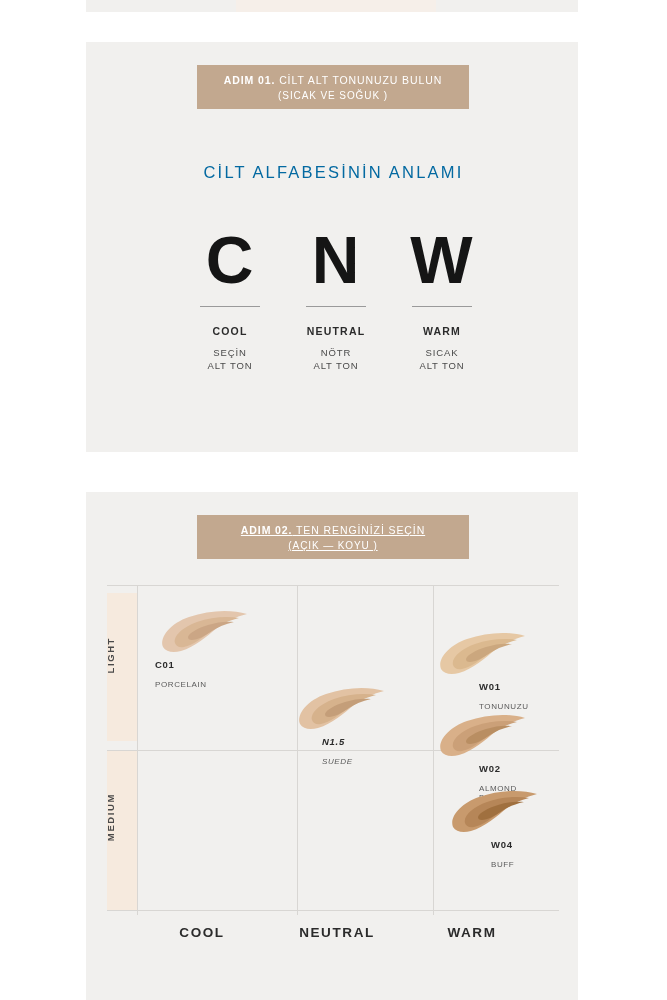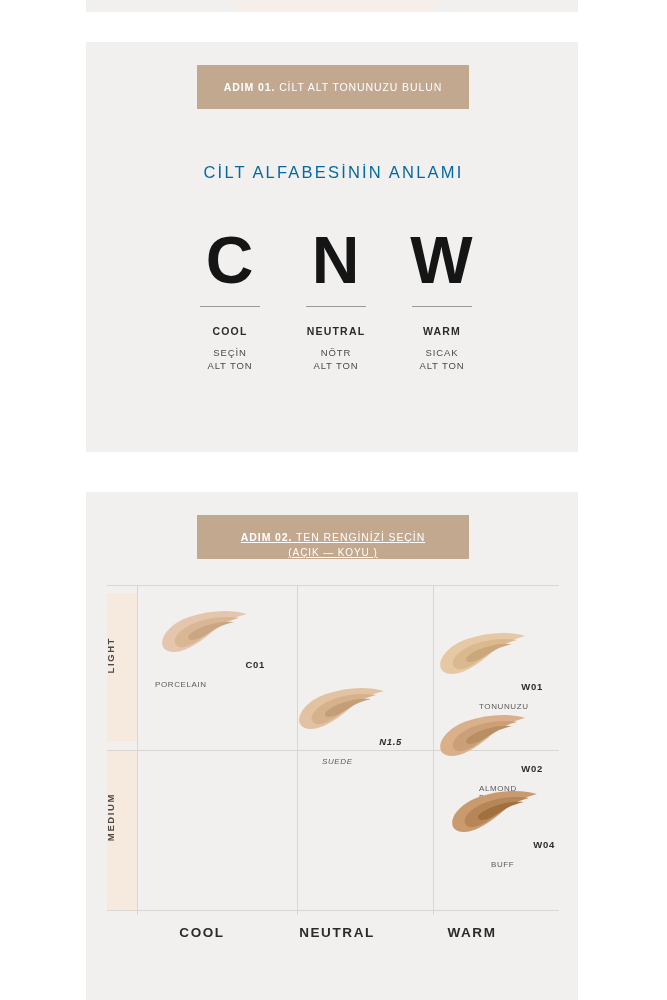--- a/index.html
+++ b/index.html
@@ -62,21 +62,21 @@
     width: 272px;
     height: 44px;
     background: #c2a88f;
     color: #ffffff;
     text-align: center;
     letter-spacing: 0.7px;
   }
   .ribbon .l1 {
     font-size: 10.5px;
     font-weight: normal;
-    margin-top: 16px;
+    margin-top: 9px;
     letter-spacing: 0.9px;
   }
   .ribbon .l1 b { font-weight: bold; }
   .ribbon .l2 {
     font-size: 10px;
     margin-top: 4px;
     letter-spacing: 0.9px;
   }
   #ribbon1 { top: 65px; }
   #ribbon2 { top: 515px; text-decoration: underline; }
@@ -202,21 +202,20 @@
     width: 96px;
     height: 54px;
   }
   .smear svg { display: block; }
   .scode {
     margin-top: 2px;
     font-size: 9.5px;
     font-weight: bold;
     letter-spacing: 0.7px;
     color: #2b2b2b;
-    text-align: right;
   }
   .sname {
     margin-top: 10px;
     font-size: 8px;
     letter-spacing: 0.6px;
     color: #5a5a5a;
   }
   .swatch.indent .scode,
   .swatch.indent .sname { margin-left: 46px; }
   .swatch.indent2 .scode,
@@ -230,20 +229,21 @@
   <div class="panel panel-top"></div>
   <div class="panel-topcenter"></div>
 
   <div class="panel panel-1"></div>
 
   <div class="ribbon" id="ribbon1">
     <div class="l1">
       <b>ADIM 01.</b>
       <span>CİLT ALT TONUNUZU BULUN</span>
     </div>
+    <div class="l2">(SICAK VE SOĞUK )</div>
   </div>
 
   <div class="sec-title">CİLT ALFABESİNİN ANLAMI</div>
 
   <div class="letters">
     <div class="lcol">
       <div class="lbig">C</div>
       <div class="lrule"></div>
       <div class="lname">COOL</div>
       <div class="lsub">

